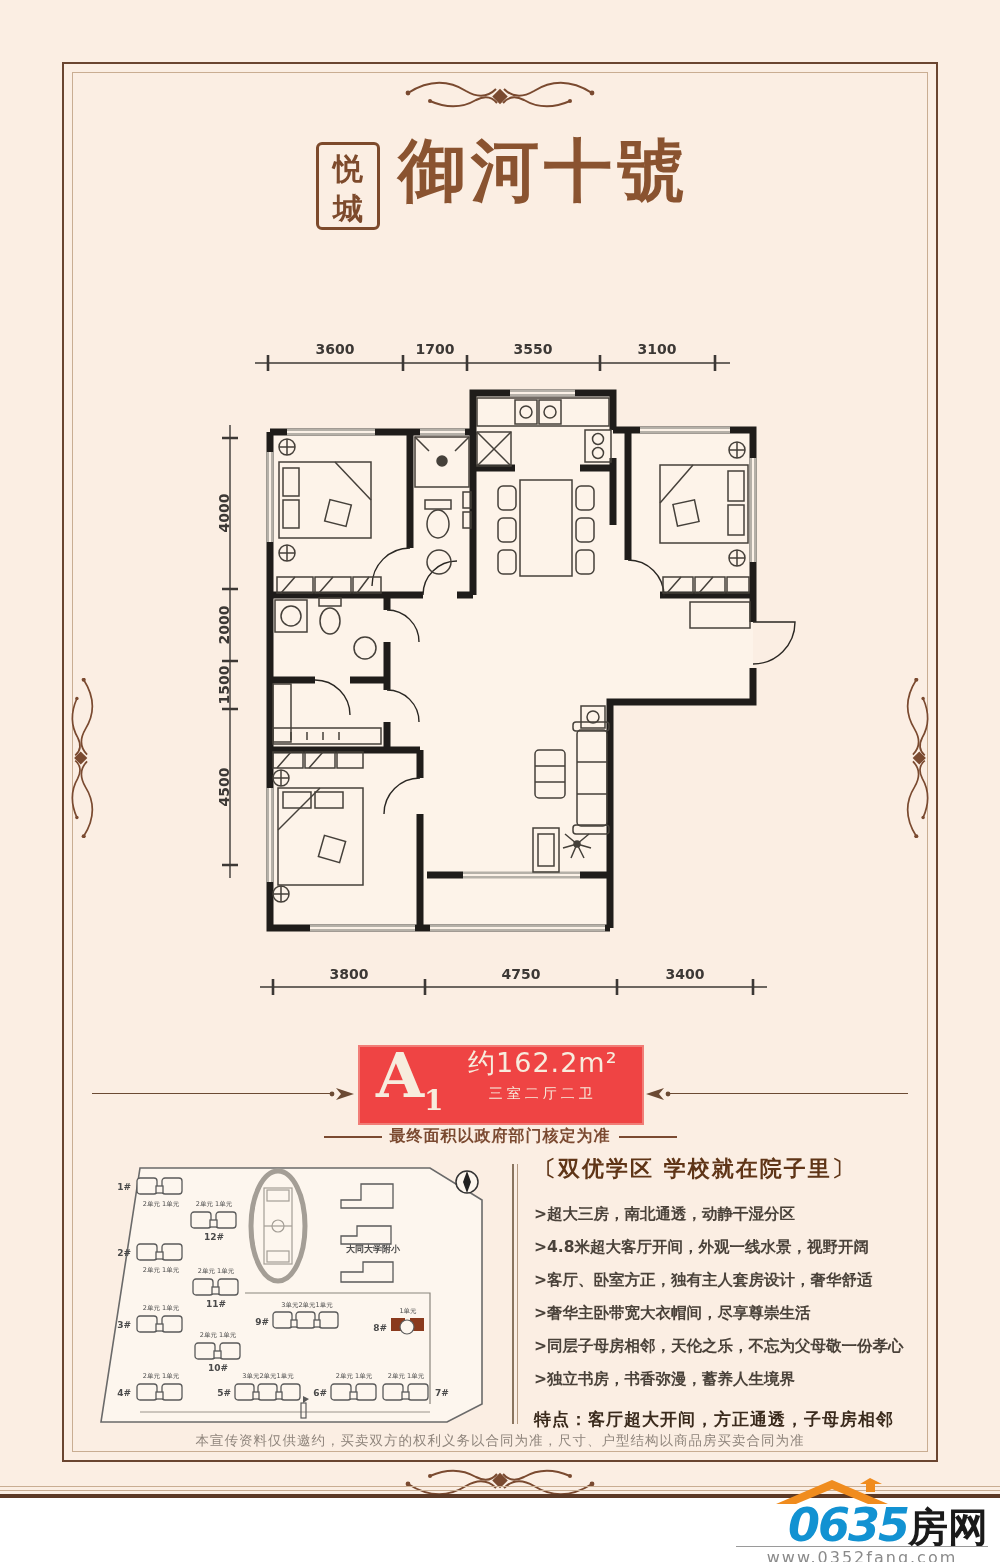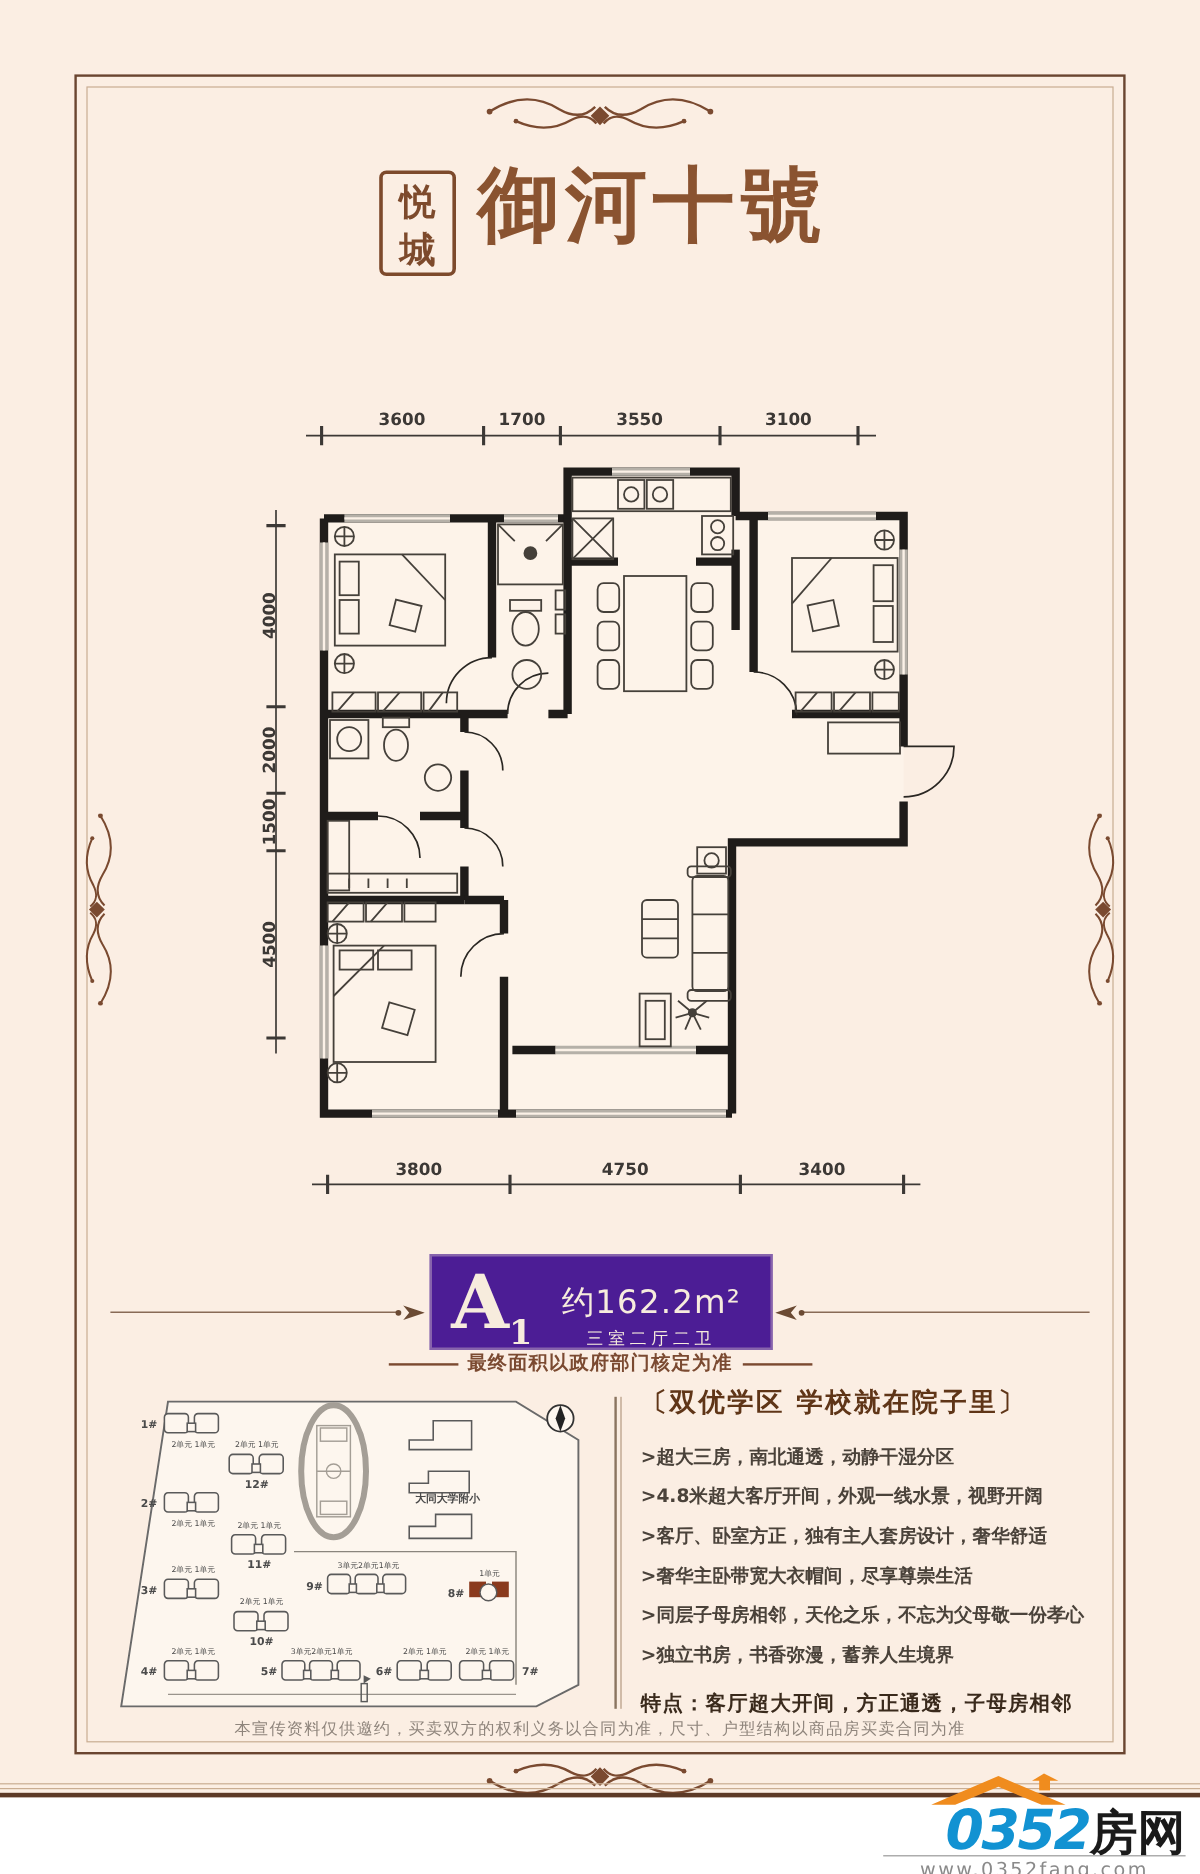--- a/index.html
+++ b/index.html
@@ -13,22 +13,22 @@
   .seal{position:absolute;left:316px;top:142px;width:64px;height:88px;border:3px solid #7d4a2c;border-radius:6px;
         color:#7d4a2c;font-family:"DejaVu Serif",serif;font-weight:bold;font-size:30px;line-height:40px;text-align:center;padding-top:4px;box-sizing:border-box;}
   .title{position:absolute;left:398px;top:126px;font-family:"DejaVu Serif",serif;font-weight:bold;
          font-size:68px;color:#8a5330;letter-spacing:5px;white-space:nowrap;}
   .subtitle{position:absolute;left:0;top:240px;width:1000px;text-align:center;font-size:23px;color:#8b8580;
             letter-spacing:14px;font-weight:bold;}
   
   .fp{position:absolute;left:215px;top:330px;}
   .fp text{font-family:"DejaVu Sans",sans-serif;font-weight:bold;fill:#3c3835;}
   
-  .badge{position:absolute;left:358px;top:1045px;width:286px;height:80px;background:#4c1d95;
-         box-shadow:inset 0 0 0 2px rgba(245,232,216,.35);display:flex;align-items:flex-end;color:#f7ecdd;}
+  .badge{position:absolute;left:358px;top:1045px;width:286px;height:80px;background:#ef4444;
+         box-shadow:inset 0 0 0 2px rgba(245,232,216,.35);display:flex;align-items:flex-start;color:#f7ecdd;}
   .badge .unit{font-family:"DejaVu Serif",serif;font-size:62px;font-weight:bold;padding:0 8px 0 18px;line-height:1;}
   .badge .unit sub{font-size:28px;}
   .badge .col{display:flex;flex-direction:column;align-items:center;flex:1;padding-right:10px;}
   .badge .area{font-size:27px;font-weight:normal;letter-spacing:1px;}
   .badge .rooms{font-size:14px;letter-spacing:4px;margin-top:4px;}
   .badge-note{position:absolute;left:0;top:1126px;width:1000px;display:flex;justify-content:center;align-items:center;gap:8px;}
   .badge-note .rule{width:58px;height:0;border-top:2px solid #7b4a31;}
   .badge-note .txt{color:#7b4a31;font-size:16px;font-weight:bold;letter-spacing:1px;}
   .deco-line{position:absolute;top:1086px;height:16px;}
   .deco-line .bar{position:absolute;top:7px;height:0;border-top:1px solid #6b4a33;width:238px;}
@@ -454,18 +454,18 @@
   <div class="brownline" data-name="bottom-rule-3"></div>
   <div class="whitestrip" data-name="bottom-strip"></div>
 
   <div class="brand" data-name="brand-logo">
     <svg class="roof" width="120" height="34" viewBox="0 0 120 34" data-name="roof-icon">
       <polygon points="6,30 62,6 118,30 98,30 62,15 26,30" fill="#f08c1e"></polygon>
       <rect x="96" y="8" width="9" height="10" fill="#f08c1e"></rect>
       <polygon points="90,10 100,4 112,10" fill="#f08c1e"></polygon>
     </svg>
     <div class="row">
-      <span class="num" data-name="brand-number">0352</span><span class="nm" data-name="brand-name">房网</span>
+      <span class="num" data-name="brand-number">0635</span><span class="nm" data-name="brand-name">房网</span>
     </div>
     <div class="url" data-name="brand-url">www.0352fang.com</div>
   </div>
 
 </div>
 
 </body></html>

